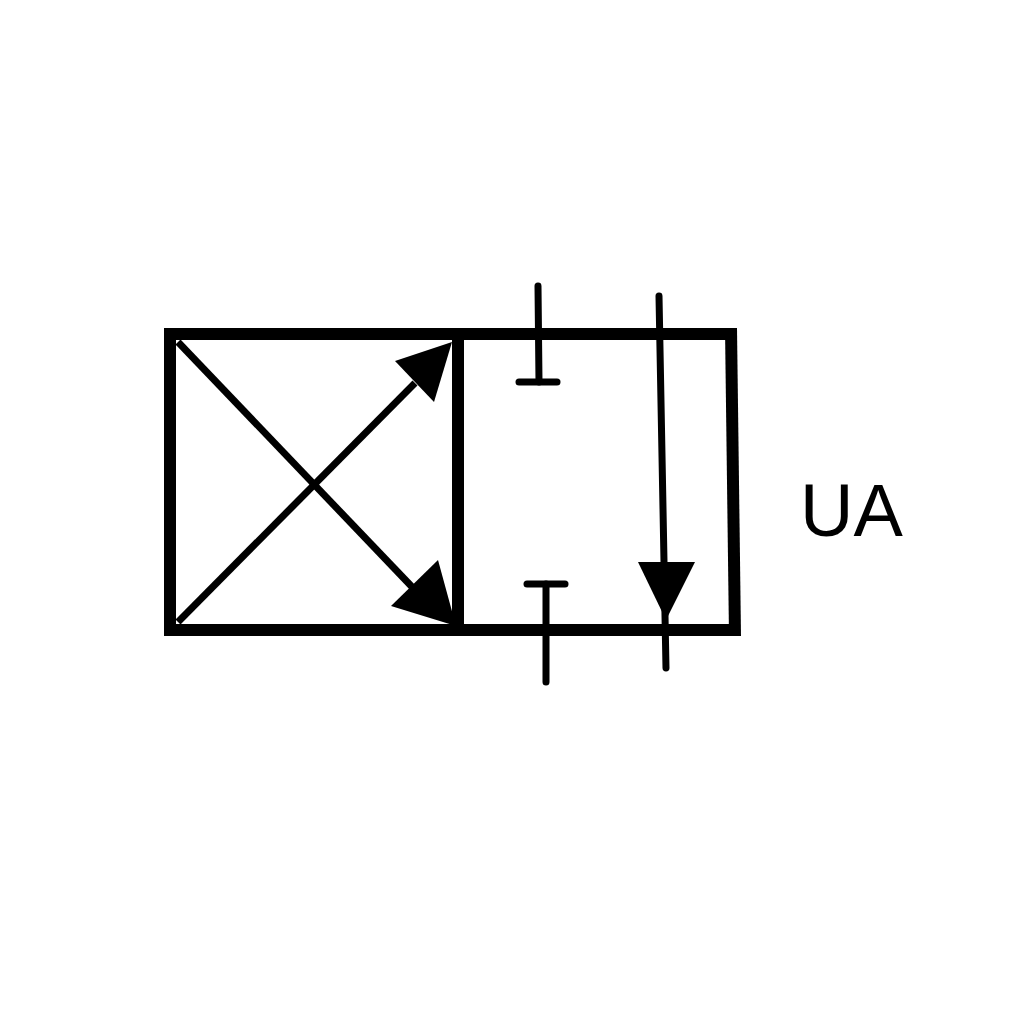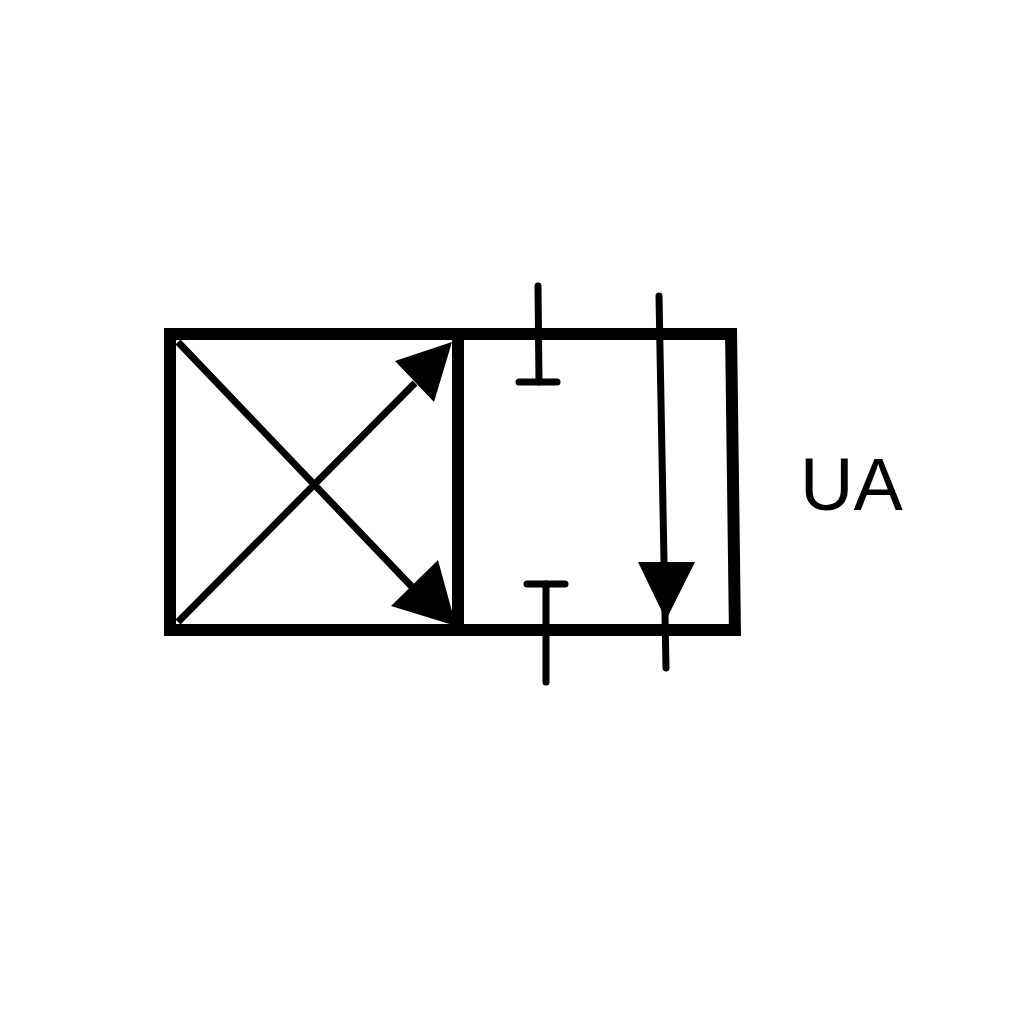--- a/index.html
+++ b/index.html
@@ -1,18 +1,18 @@
 <!DOCTYPE html>
 <html><head>
   <meta charset="utf-8">
   <style>
     html, body { margin:0; padding:0; background:#ffffff; }
     body { width:1024px; height:1024px; position:relative; overflow:hidden; }
     svg { position:absolute; left:0; top:0; }
-    .label { position:absolute; left:800px; top:448px; font-family:"Liberation Sans", sans-serif; font-size:74px; color:#000; line-height:1;text-align:center; }
+    .label { position:absolute; left:800px; top:474px; font-family:"Liberation Sans", sans-serif; font-size:74px; color:#000; line-height:1;text-align:center; }
   </style>
 </head>
 <body>
 
 <svg width="1024" height="1024" viewBox="0 0 1024 1024">
   <defs>
     <marker id="ah" markerWidth="10" markerHeight="10" refX="9" refY="5" orient="auto" markerUnits="userSpaceOnUse" viewBox="0 0 10 10">
       <path d="M0,0 L10,5 L0,10 z" fill="#000"></path>
     </marker>
   </defs>

